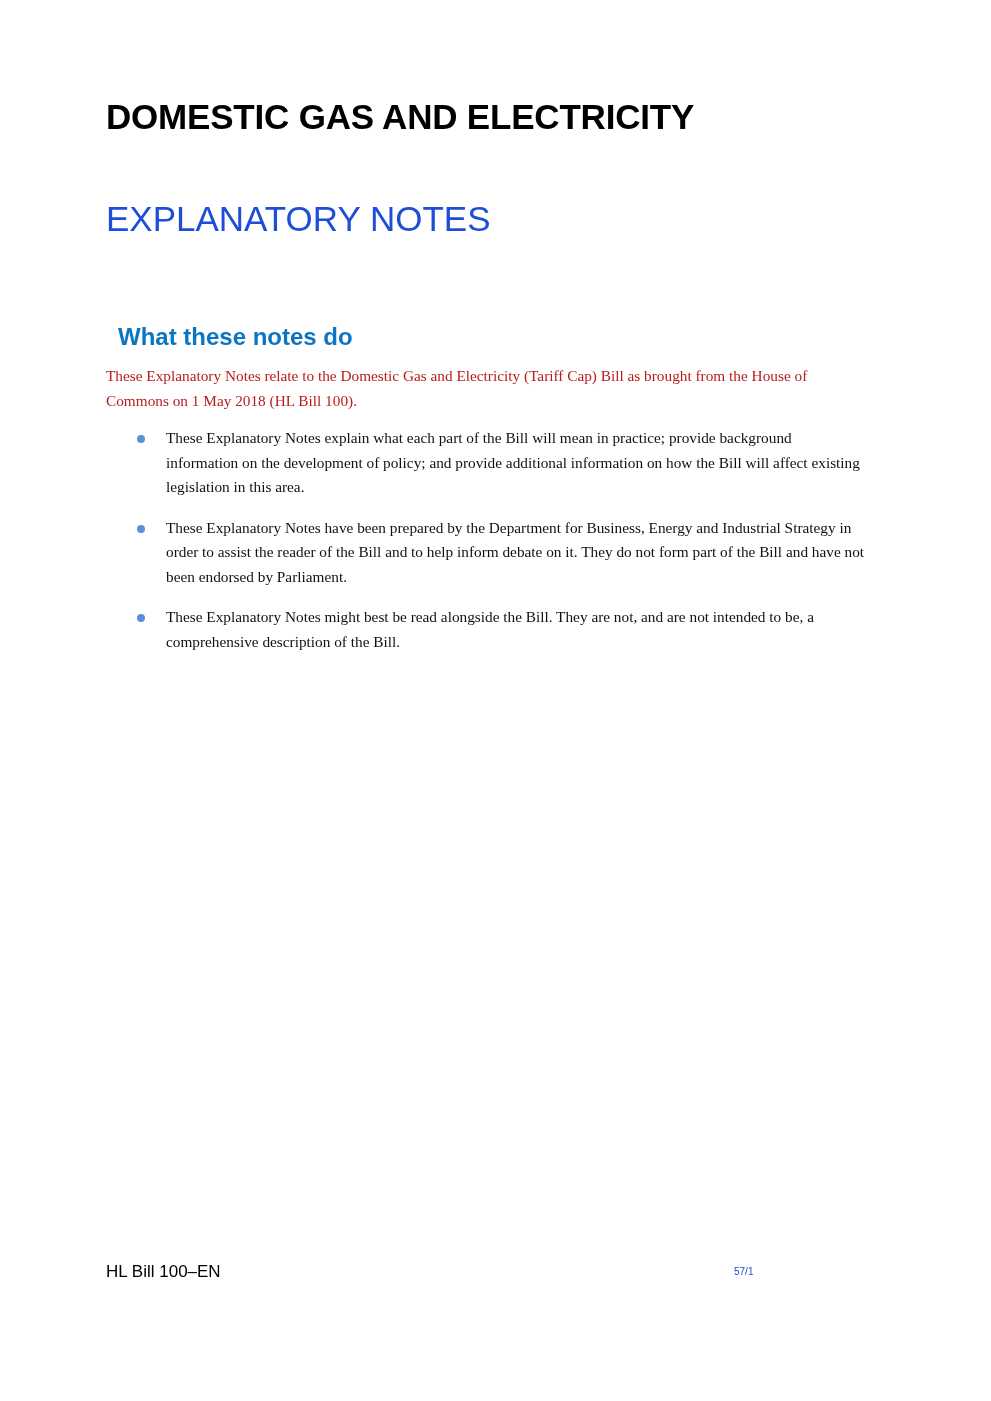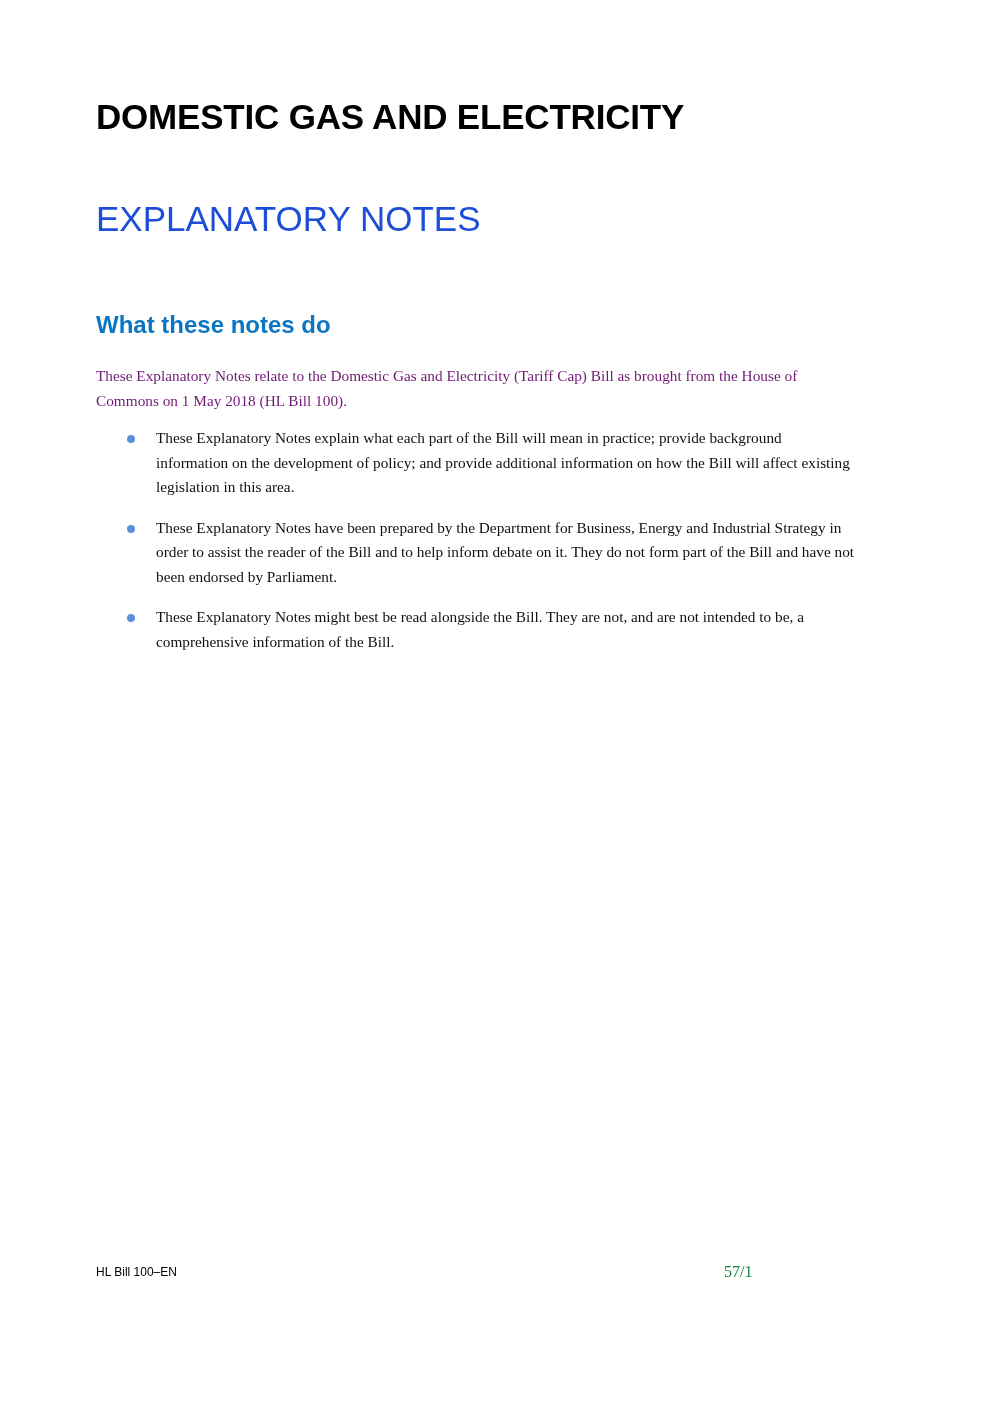--- a/index.html
+++ b/index.html
@@ -9,21 +9,21 @@
     }
     body {
       width: 991px;
       height: 1401px;
       position: relative;
       overflow: hidden;
       color: #000;
     }
     .page {
       position: absolute;
-      left: 2px; top: 0;
+      left: 12px; top: 0;
       width: 784px;
       height: 1401px;
       border-radius: 29px;
     }
     .title {
       position: absolute;
       left: 94px;
       top: 96px;
       margin: 0;
       font-family: "Liberation Sans", sans-serif;
@@ -42,38 +42,38 @@
       font-family: "Liberation Sans", sans-serif;
       font-weight: normal;
       font-size: 35px;
       line-height: 41px;
       color: #1d4ed8;
     }
     .section-heading {
       position: absolute;
       left: 94px;
       top: 310px;
-      margin: 0;
+      margin: 12px;
       font-family: "Liberation Sans", sans-serif;
       font-weight: bold;
       font-size: 24px;
       line-height: 30px;
       color: #0a76c3;
       text-align: right;
     }
     .intro {
       position: absolute;
       left: 94px;
       top: 364px;
       width: 760px;
       margin: 0;
       font-family: "Liberation Serif", serif;
       font-size: 15.3px;
       line-height: 24.5px;
-      color: #701a75;
+      color: #b91c1c;
     }
     .bullets {
       position: absolute;
       left: 94px;
       top: 426px;
       width: 780px;
       margin: 0;
       padding: 0;
       list-style: none;
     }
@@ -97,32 +97,32 @@
     }
     .bullet-text {
       display: block;
       width: 700px;
     }
     .footer-left {
       position: absolute;
       left: 94px;
       top: 1264px;
       font-family: "Liberation Sans", sans-serif;
-      font-size: 12px;
+      font-size: 17px;
       line-height: 16px;
       color: #000;
     }
     .footer-right {
       position: absolute;
       left: 722px;
       top: 1264px;
-      font-family: Liberation Serif, serif;
-      font-size: 16px;
+      font-family: Liberation Sans, sans-serif;
+      font-size: 10px;
       line-height: 16px;
-      color: #15803d;
+      color: #1d4ed8;
     }
   </style>
 </head>
 <body>
 
 <div class="page">
 
   <h1 class="title">
     <span>DOMESTIC GAS AND ELECTRICITY</span><br>
   </h1>
@@ -137,20 +137,20 @@
     <li class="bullet-item">
       <span class="bullet-dot"></span>
       <span class="bullet-text">These Explanatory Notes explain what each part of the Bill will mean in practice; provide background information on the development of policy; and provide additional information on how the Bill will affect existing legislation in this area.</span>
     </li>
     <li class="bullet-item">
       <span class="bullet-dot"></span>
       <span class="bullet-text">These Explanatory Notes have been prepared by the Department for Business, Energy and Industrial Strategy in order to assist the reader of the Bill and to help inform debate on it. They do not form part of the Bill and have not been endorsed by Parliament.</span>
     </li>
     <li class="bullet-item">
       <span class="bullet-dot"></span>
-      <span class="bullet-text">These Explanatory Notes might best be read alongside the Bill. They are not, and are not intended to be, a comprehensive information of the Bill.</span>
+      <span class="bullet-text">These Explanatory Notes might best be read alongside the Bill. They are not, and are not intended to be, a comprehensive description of the Bill.</span>
     </li>
   </ul>
 
   <div class="footer-left">HL Bill 100–EN</div>
   <div class="footer-right">57/1</div>
 
 </div>
 
 </body></html>

